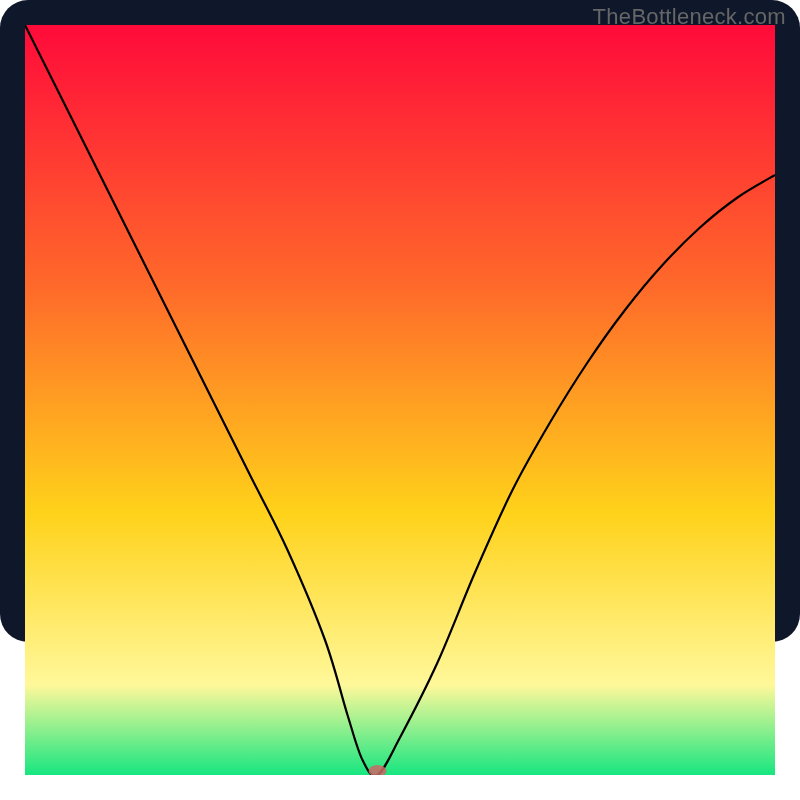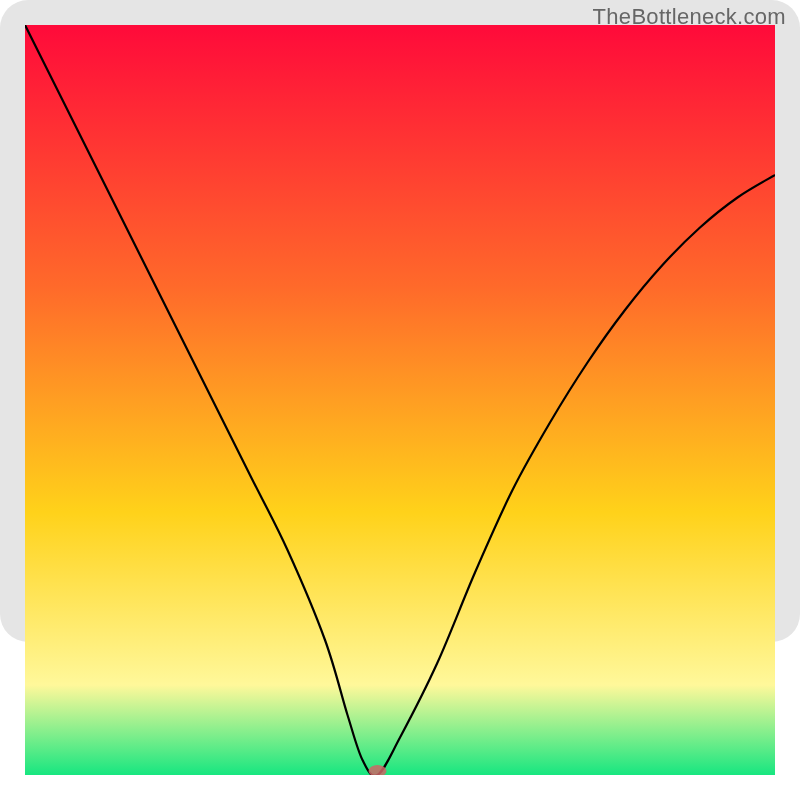--- a/index.html
+++ b/index.html
@@ -8,21 +8,21 @@
     width: 800px;
     height: 800px;
     overflow: hidden;
     background: #ffffff;
     font-family: Arial, Helvetica, sans-serif;
   }
   .outer {
     position: relative;
     width: 800px;
     height: 642px;
-    background: #e5e5e5;
+    background: #0f172a;
     border-radius: 28px;
   }
   .watermark {
     position: absolute;
     top: 4px;
     right: 14px;
     color: #666666;
     font-size: 22px;
     font-weight: 500;
     letter-spacing: 0.3px;

